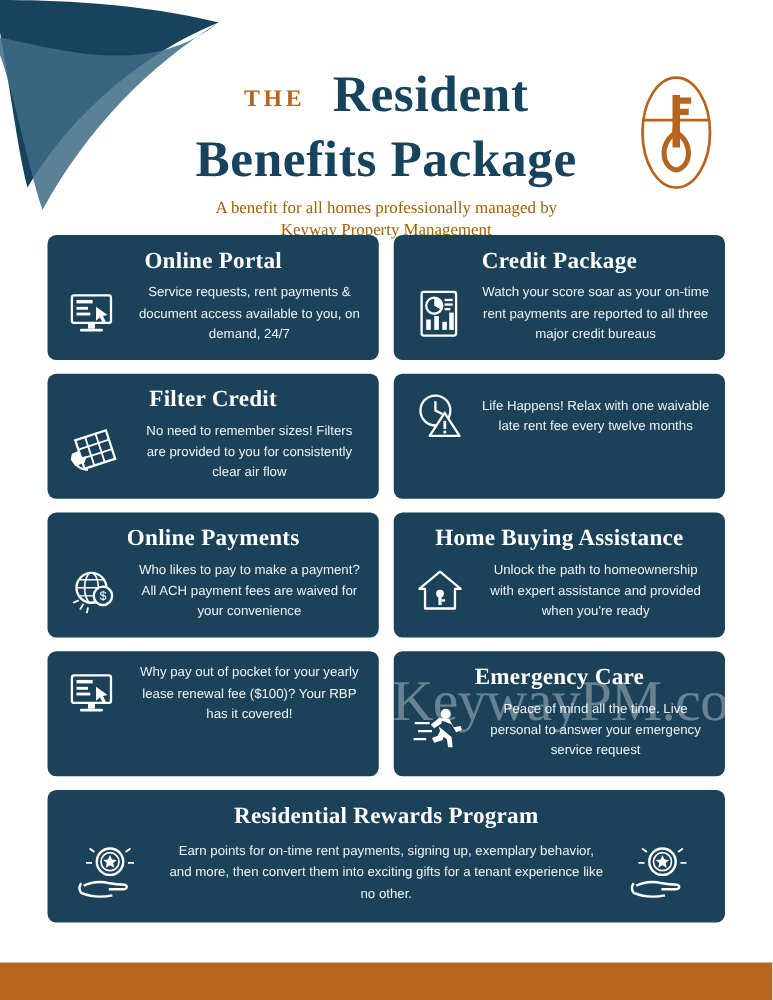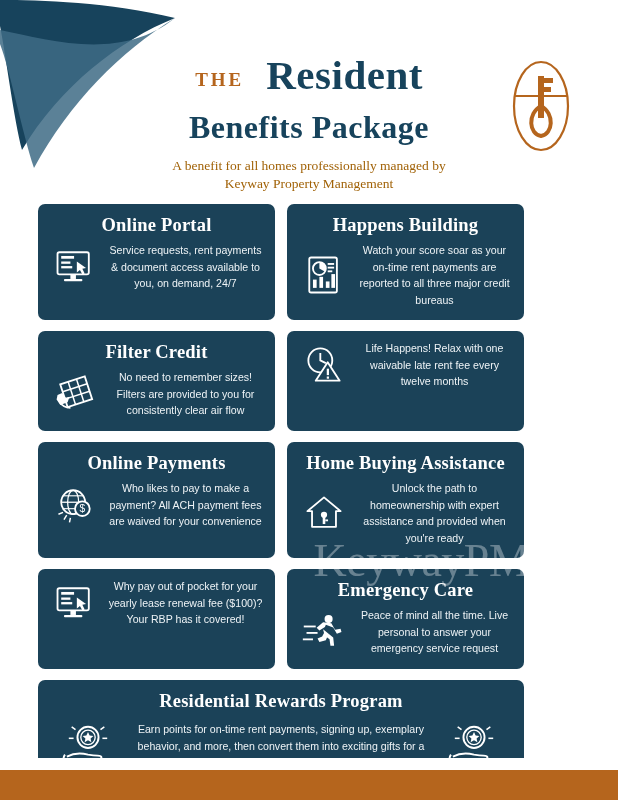--- a/index.html
+++ b/index.html
@@ -50,21 +50,21 @@
     font-family: "Liberation Serif", serif;
     font-size: 19px;
     letter-spacing: 3px;
     color: #b5651d;
     font-weight: bold;
     vertical-align: middle;
     margin-right: 22px;
   }
   .line2 {
     font-family: "Liberation Serif", serif;
-    font-size: 32px;
+    font-size: 41px;
     color: #17435c;
     font-weight: bold;
     line-height: 48px;
     letter-spacing: 0.5px;
   }
   .subtitle {
     margin-top: 6px;
     font-family: "Liberation Serif", serif;
     font-size: 13.5px;
     color: #a16207;
@@ -88,23 +88,23 @@
     font-family: "Liberation Serif", serif;
     font-size: 46px;
     color: rgba(255,255,255,0.34);
     letter-spacing: -0.5px;
     z-index: 5;
     pointer-events: none;
   }
   
   .grid {
     position: absolute;
-    top: 204px;
+    top: 188px;
     left: 38px;
-    width: 486px;
+    width: 542px;
   }
   .row {
     display: flex;
     gap: 12px;
     margin-bottom: 11px;
   }
   .card {
     background: #1b4258;
     border-radius: 7px;
     flex: 1;
@@ -220,21 +220,21 @@
               <rect x="10" y="24" width="12" height="2.5" fill="#ffffff"></rect>
               <path d="M27 19 l10 7 -4 1 2.5 5 -2.5 1.2 -2.6 -5 -3.4 2.8 Z" fill="#ffffff"></path>
               <rect x="20" y="33" width="6" height="5" fill="#ffffff"></rect>
               <rect x="13" y="38" width="20" height="2.5" rx="1" fill="#ffffff"></rect>
             </svg>
           </div>
           <div class="card-text">Service requests, rent payments &amp; document access available to you, on demand, 24/7</div>
         </div>
       </div>
       <div class="card">
-        <div class="card-title">Happens Building</div>
+        <div class="card-title">Credit Package</div>
         <div class="card-body">
           <div class="card-icon">
             <svg viewBox="0 0 50 50" width="46" height="46">
               <rect x="9" y="6" width="30" height="38" rx="2" fill="none" stroke="#ffffff" stroke-width="2"></rect>
               <circle cx="20" cy="18" r="7" fill="none" stroke="#ffffff" stroke-width="2"></circle>
               <path d="M20 18 L20 11 A7 7 0 0 1 26.2 21.5 Z" fill="#ffffff"></path>
               <rect x="29" y="12" width="7" height="2" fill="#ffffff"></rect>
               <rect x="29" y="16" width="7" height="2" fill="#ffffff"></rect>
               <rect x="29" y="20" width="5" height="2" fill="#ffffff"></rect>
               <rect x="13" y="30" width="4" height="9" fill="#ffffff"></rect>

